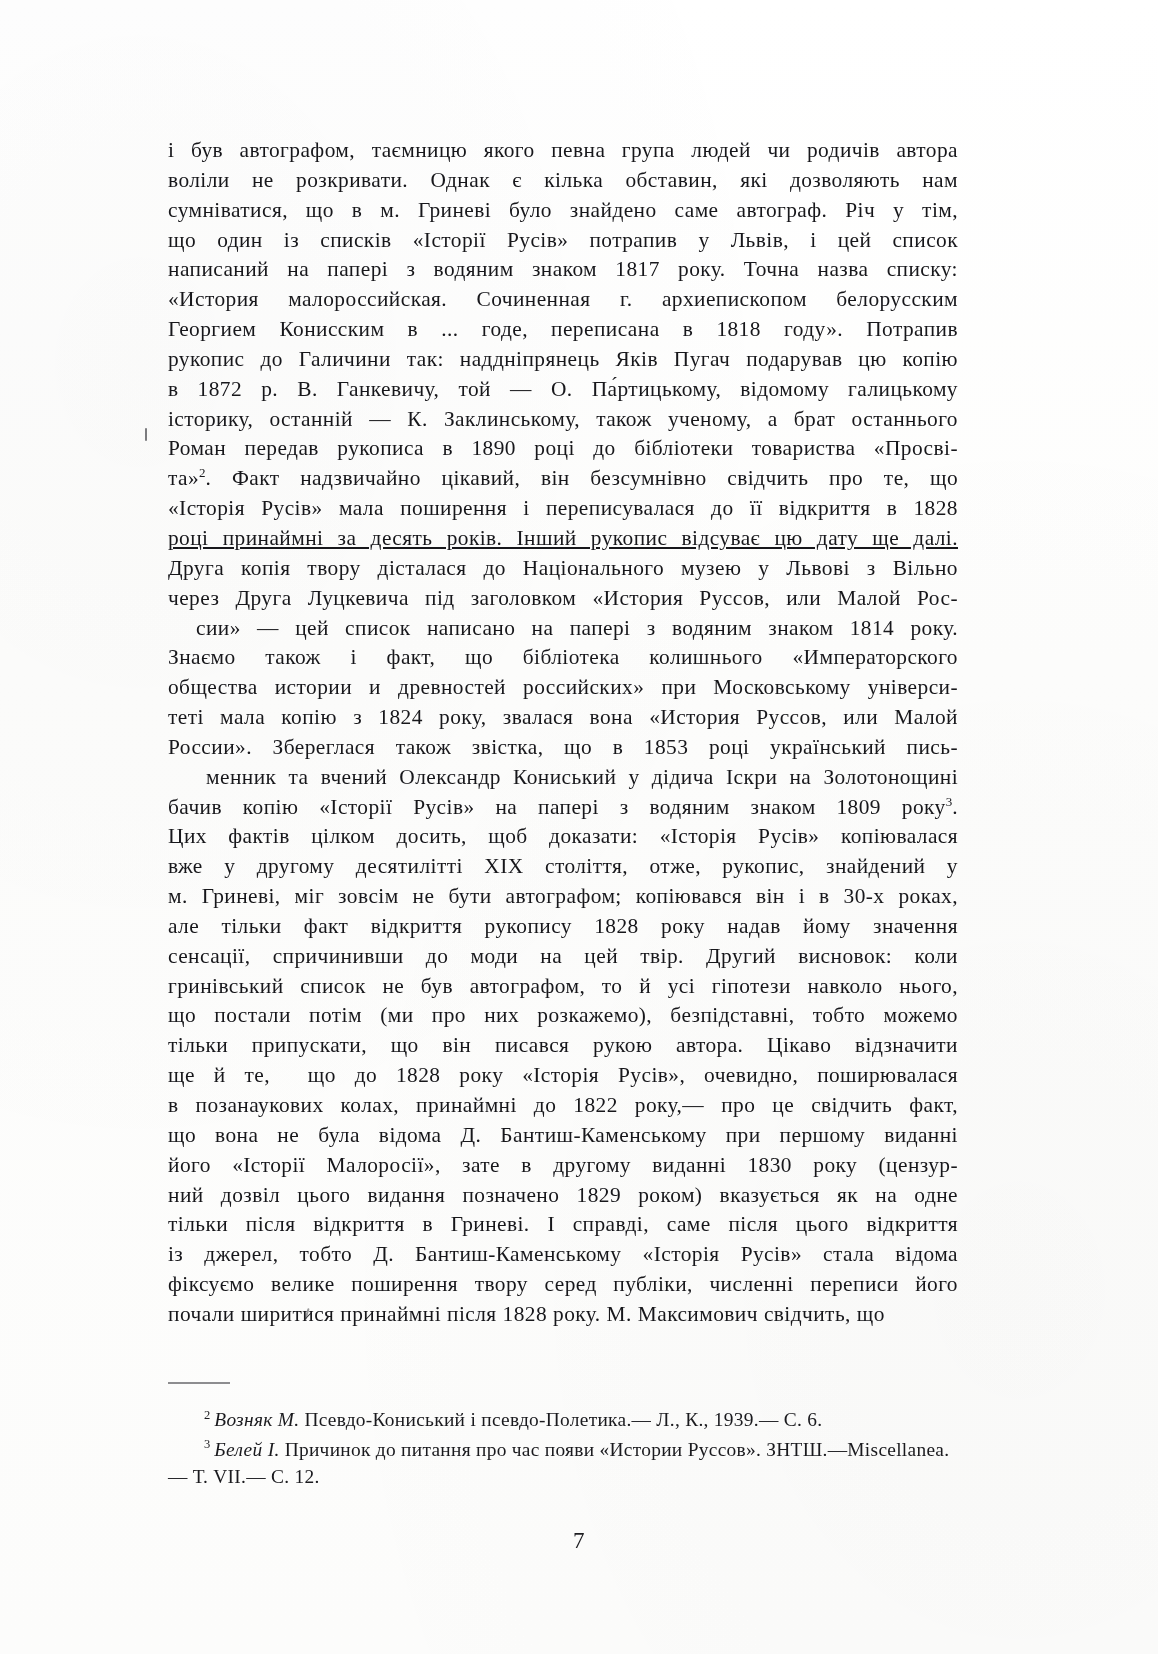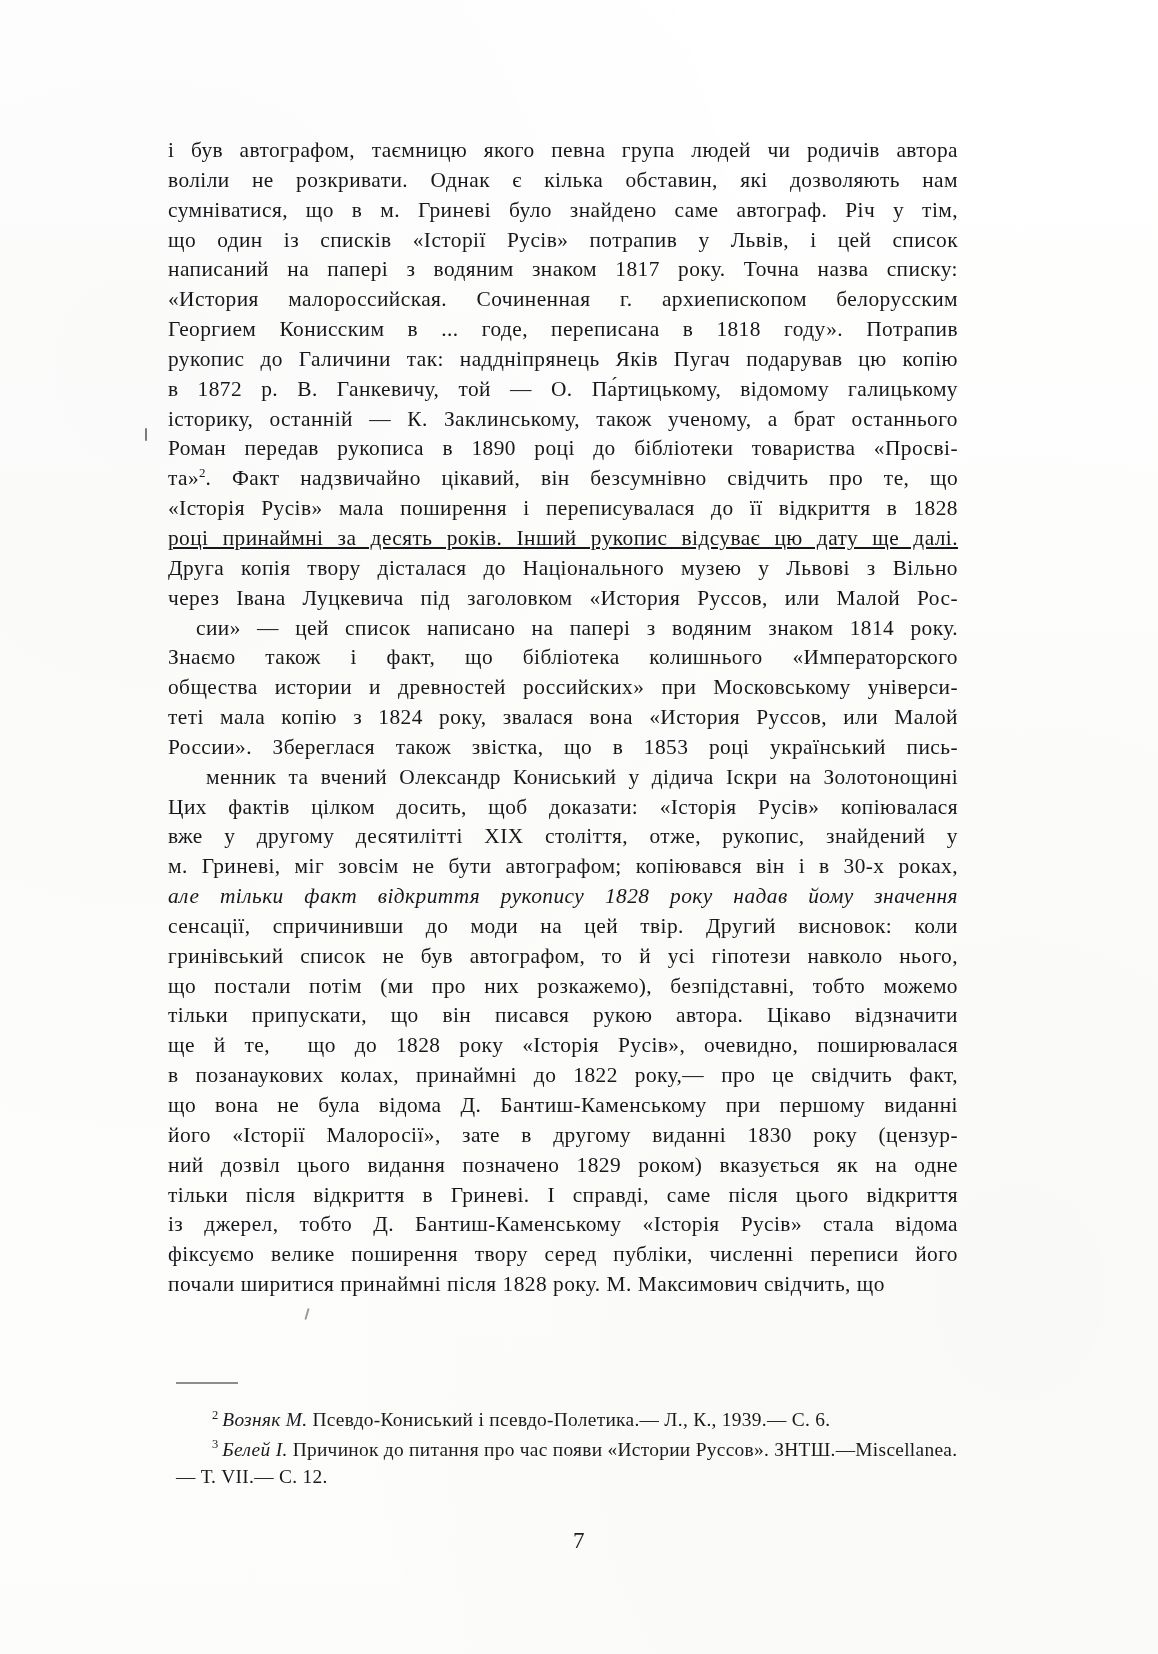--- a/index.html
+++ b/index.html
@@ -70,21 +70,21 @@
   }
   .margin-tick.t1 { left: 145px; top: 428px; width: 2px; height: 13px; }
   .margin-tick.t2 {
     left: 306px; top: 1308px; width: 2px; height: 12px;
     transform: rotate(16deg); opacity: 0.55;
   }
 
   
   .footnote-zone {
     position: absolute;
-    left: 176px;
+    left: 168px;
     top: 1382px;
     width: 790px;
   }
   .fn-rule {
     width: 62px;
     height: 2px;
     background: #6e6e72;
     opacity: 0.78;
     margin: 0 0 22px 0;
     filter: blur(0.2px);
@@ -137,31 +137,32 @@
         <span style="display: block; text-align: justify; text-align-last: justify; white-space: pre-wrap;">«История малороссийская. Сочиненная г. архиепископом белорусским</span>
         <span style="display: block; text-align: justify; text-align-last: justify; white-space: pre-wrap;">Георгием Конисским в ... годе, переписана в 1818 году». Потрапив</span>
         <span style="display: block; text-align: justify; text-align-last: justify; white-space: pre-wrap;">рукопис до Галичини так: наддніпрянець Яків Пугач подарував цю копію</span>
         <span style="display: block; text-align: justify; text-align-last: justify; white-space: pre-wrap;">в 1872 р. В. Ганкевичу, той — О. Па́ртицькому, відомому галицькому</span>
         <span style="display: block; text-align: justify; text-align-last: justify; white-space: pre-wrap;">історику, останній — К. Заклинському, також ученому, а брат останнього</span>
         <span style="display: block; text-align: justify; text-align-last: justify; white-space: pre-wrap;">Роман передав рукописа в 1890 році до бібліотеки товариства «Просві-</span>
         <span style="display: block; text-align: justify; text-align-last: justify; white-space: pre-wrap;">та»<span class="fnref">2</span>. Факт надзвичайно цікавий, він безсумнівно свідчить про те, що</span>
         <span style="display: block; text-align: justify; text-align-last: justify; white-space: pre-wrap;">«Історія Русів» мала поширення і переписувалася до її відкриття в 1828</span>
         <span style="display: block; text-align: justify; text-align-last: justify; white-space: pre-wrap; text-decoration: underline;">році принаймні за десять років. Інший рукопис відсуває цю дату ще далі.</span>
         <span style="display: block; text-align: justify; text-align-last: justify; white-space: pre-wrap;">Друга копія твору дісталася до Національного музею у Львові з Вільно</span>
-        <span style="display: block; text-align: justify; text-align-last: justify; white-space: pre-wrap;">через Івана Луцкевича під заголовком «История Руссов, или Малой Рос-</span>
+        <span style="display: block; text-align: justify; text-align-last: justify; white-space: pre-wrap;">через Друга Луцкевича під заголовком «История Руссов, или Малой Рос-</span>
         <span style="display: block; text-align: justify; text-align-last: justify; white-space: pre-wrap; margin-left: 28px;">сии» — цей список написано на папері з водяним знаком 1814 року.</span>
         <span style="display: block; text-align: justify; text-align-last: justify; white-space: pre-wrap;">Знаємо також і факт, що бібліотека колишнього «Императорского</span>
         <span style="display: block; text-align: justify; text-align-last: justify; white-space: pre-wrap;">общества истории и древностей российских» при Московському універси-</span>
         <span style="display: block; text-align: justify; text-align-last: justify; white-space: pre-wrap;">теті мала копію з 1824 року, звалася вона «История Руссов, или Малой</span>
         <span style="display: block; text-align: justify; text-align-last: justify; white-space: pre-wrap;">России». Збереглася також звістка, що в 1853 році український пись-</span>
         <span style="display: block; text-align: justify; text-align-last: justify; white-space: pre-wrap; margin-left: 38px;">менник та вчений Олександр Кониський у дідича Іскри на Золотонощині</span>
+        <span style="display: block; text-align: justify; text-align-last: justify; white-space: pre-wrap;">бачив копію «Історії Русів» на папері з водяним знаком 1809 року<span class="fnref">3</span>.</span>
         <span style="display: block; text-align: justify; text-align-last: justify; white-space: pre-wrap;">Цих фактів цілком досить, щоб доказати: «Історія Русів» копіювалася</span>
         <span style="display: block; text-align: justify; text-align-last: justify; white-space: pre-wrap;">вже у другому десятилітті XIX століття, отже, рукопис, знайдений у</span>
         <span style="display: block; text-align: justify; text-align-last: justify; white-space: pre-wrap;">м. Гриневі, міг зовсім не бути автографом; копіювався він і в 30-х роках,</span>
-        <span style="display: block; text-align: justify; text-align-last: justify; white-space: pre-wrap; font-style: italic;">але тільки факт відкриття рукопису 1828 року надав йому значення</span>
+        <span style="display: block; text-align: justify; text-align-last: justify; white-space: pre-wrap;">але тільки факт відкриття рукопису 1828 року надав йому значення</span>
         <span style="display: block; text-align: justify; text-align-last: justify; white-space: pre-wrap;">сенсації, спричинивши до моди на цей твір. Другий висновок: коли</span>
         <span style="display: block; text-align: justify; text-align-last: justify; white-space: pre-wrap;">гринівський список не був автографом, то й усі гіпотези навколо нього,</span>
         <span style="display: block; text-align: justify; text-align-last: justify; white-space: pre-wrap;">що постали потім (ми про них розкажемо), безпідставні, тобто можемо</span>
         <span style="display: block; text-align: justify; text-align-last: justify; white-space: pre-wrap;">тільки припускати, що він писався рукою автора. Цікаво відзначити</span>
         <span style="display: block; text-align: justify; text-align-last: justify; white-space: pre-wrap;">ще й те,  що до 1828 року «Історія Русів», очевидно, поширювалася</span>
         <span style="display: block; text-align: justify; text-align-last: justify; white-space: pre-wrap;">в позанаукових колах, принаймні до 1822 року,— про це свідчить факт,</span>
         <span style="display: block; text-align: justify; text-align-last: justify; white-space: pre-wrap;">що вона не була відома Д. Бантиш-Каменському при першому виданні</span>
         <span style="display: block; text-align: justify; text-align-last: justify; white-space: pre-wrap;">його «Історії Малоросії», зате в другому виданні 1830 року (цензур-</span>
         <span style="display: block; text-align: justify; text-align-last: justify; white-space: pre-wrap;">ний дозвіл цього видання позначено 1829 роком) вказується як на одне</span>
         <span style="display: block; text-align: justify; text-align-last: justify; white-space: pre-wrap;">тільки після відкриття в Гриневі. І справді, саме після цього відкриття</span>

